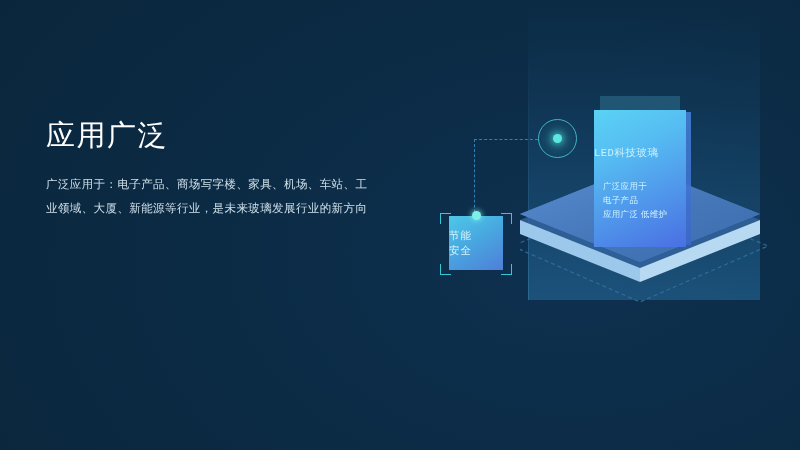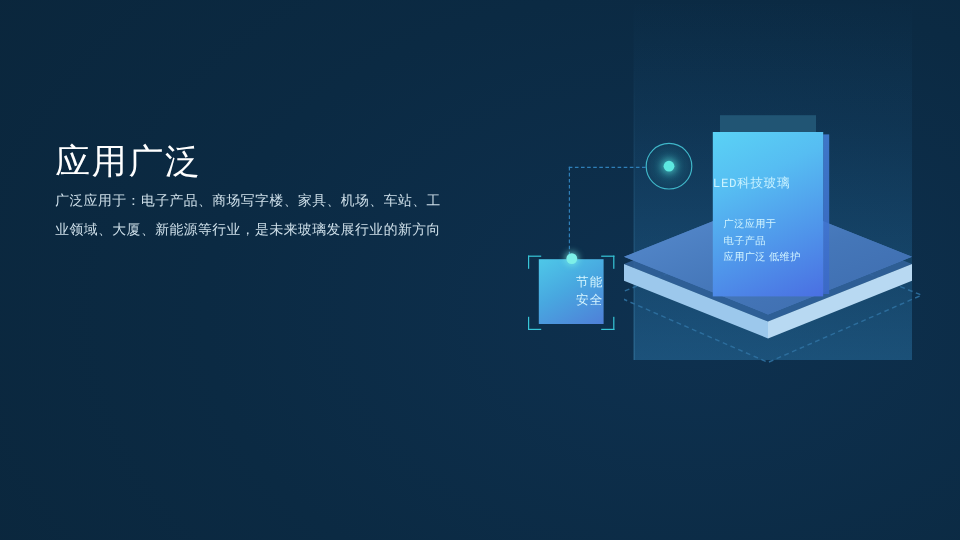--- a/index.html
+++ b/index.html
@@ -57,21 +57,21 @@
     font-size: 29px;
     line-height: 39px;
     letter-spacing: 1.5px;
     font-weight: 400;
     white-space: nowrap;
   }
   .title-line.second {
     letter-spacing: 1.2px;
   }
   .body-text {
-    margin-top: 1px;
+    margin-top: 17px;
     color: #cfe0ea;
     font-size: 11.5px;
     line-height: 24px;
     letter-spacing: 0.4px;
     width: 330px;
   }
 
   
   .connector-h {
     position: absolute;
@@ -124,21 +124,21 @@
   }
   .badge-card {
     position: absolute;
     left: 9px;
     top: 9px;
     width: 54px;
     height: 54px;
     background: linear-gradient(150deg, #4ec8e8 0%, #48a8e0 45%, #4f7fd8 100%);
     display: flex;
     flex-direction: column;
-    align-items: flex-end;
+    align-items: flex-start;
     justify-content: center;
   }
   .badge-line {
     color: #d8f6ff;
     font-size: 10.5px;
     line-height: 15px;
     letter-spacing: 1px;
   }
   .badge-dot {
     position: absolute;

